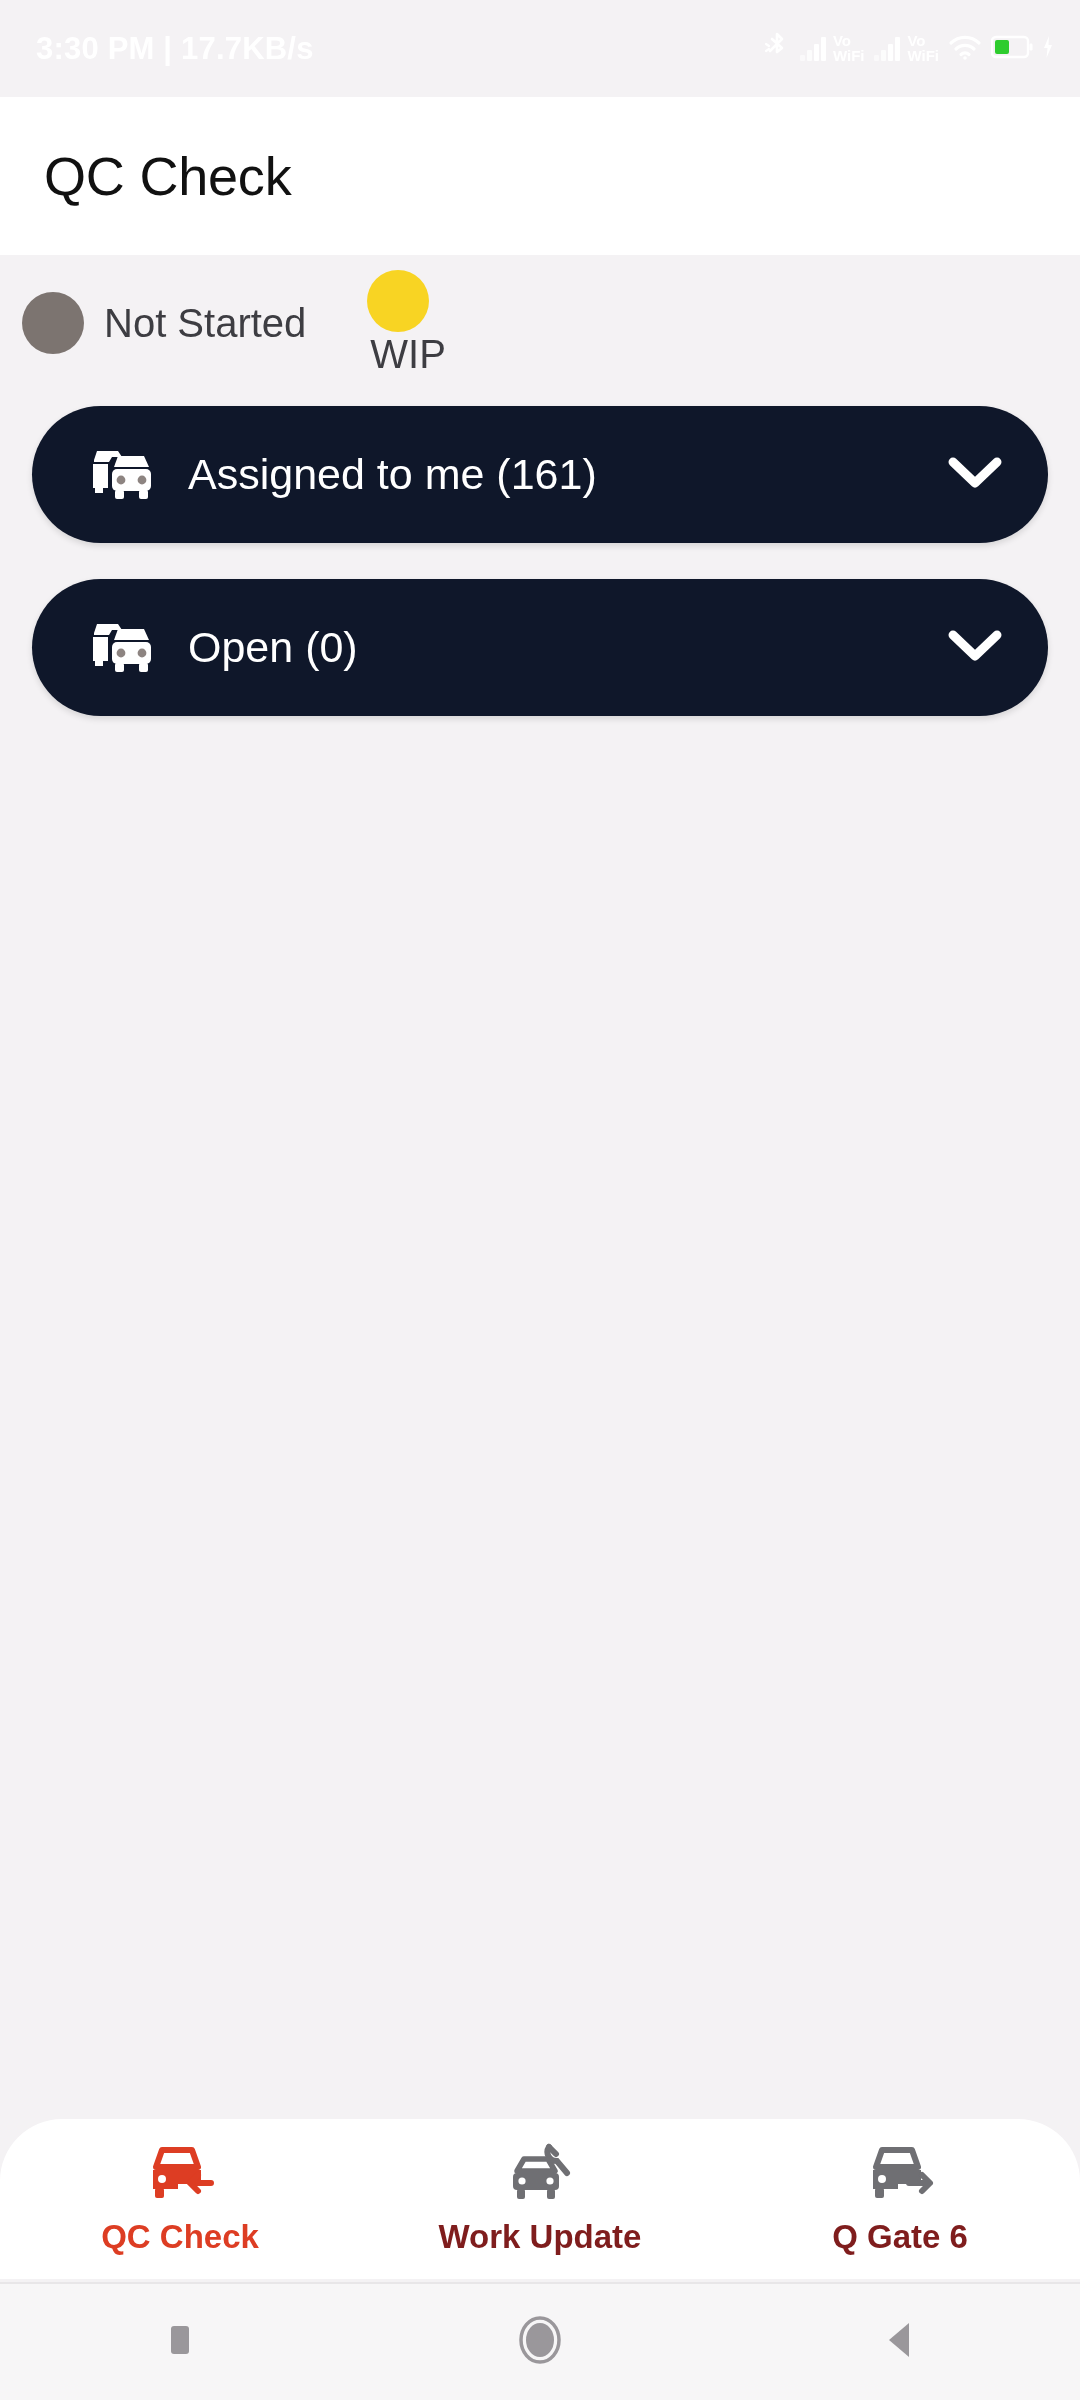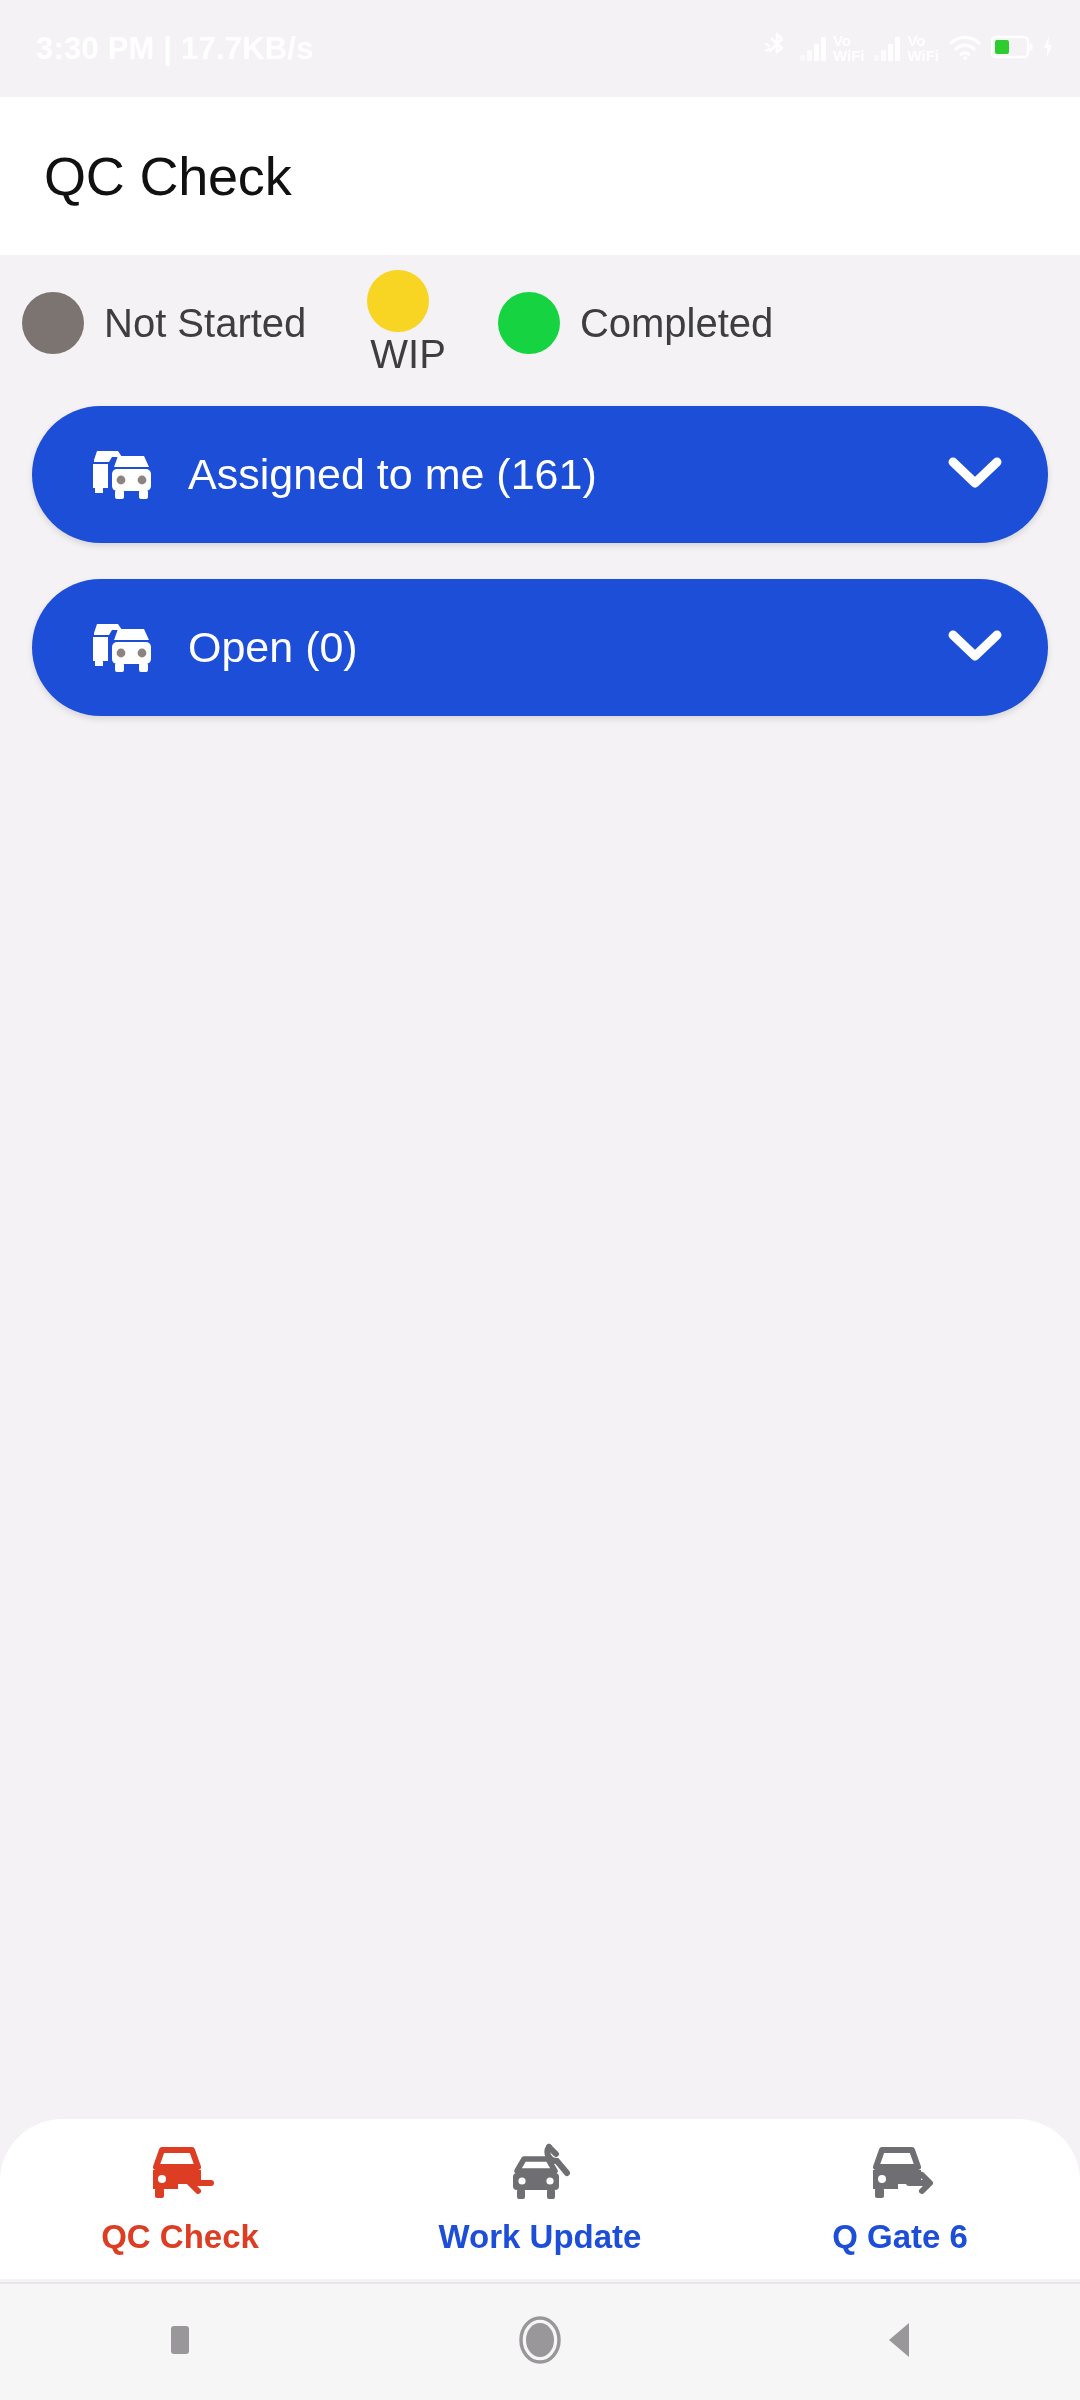--- a/index.html
+++ b/index.html
@@ -104,21 +104,21 @@
   
   #group-list {
     position: absolute;
     top: 406px; left: 0;
     width: 1080px;
   }
   .group-card {
     margin: 0 32px 36px 32px;
     height: 137px;
     border-radius: 70px;
-    background: #1d4ed8;
+    background: #0f172a;
     display: flex;
     align-items: center;
     padding: 0 46px 0 56px;
     box-shadow: 0 3px 6px rgba(0,0,0,0.12);
   }
   .group-icon { flex: 0 0 auto; display: block; }
   .group-label {
     flex: 1 1 auto;
     color: #ffffff;
     font-size: 43px;
@@ -146,21 +146,21 @@
     flex-direction: column;
     align-items: center;
     justify-content: center;
     gap: 9px;
     height: 100%;
   }
   .nav-icon { display: block; height: 66px; }
   .nav-label {
     font-size: 33px;
     font-weight: 700;
-    color: #1d4ed8;
+    color: #7f1d1d;
     white-space: nowrap;
   }
   .nav-item.active .nav-label { color: #dd3d23; }
   #nav-divider {
     position: absolute;
     left: 0;
     bottom: 116px;
     width: 1080px;
     height: 2px;
     background: #e8e6e8;
@@ -261,24 +261,20 @@
   <div class="legend-item" id="legend-item-0">
     <span class="legend-dot" style="background:#7c7470"></span>
     <span class="legend-label">Not Started</span>
   </div>
 
   <div class="legend-item" id="legend-item-1">
     <span class="legend-dot" style="background:#f8d423"></span>
     <span class="legend-label">WIP</span>
   </div>
 
-  <div class="legend-item" id="legend-item-2">
-    <span class="legend-dot" style="background:#16d441"></span>
-    <span class="legend-label">Completed</span>
-  </div>
 
 </div>
 
 <div id="group-list">
 
   <div class="group-card">
     <span class="group-icon">
       <svg width="68" height="58" viewBox="0 0 68 58">
         <path d="M6 16 L9 7 L30 7 L34 13 L24 13 L21 18 L6 18 Z M5 20 L20 20 L20 44 L15 44 L15 49 L7 49 L7 44 L5 44 Z" fill="#ffffff"></path>
         <path d="M26 23 L30 12 L56 12 L61 23 Z" fill="#ffffff"></path>

